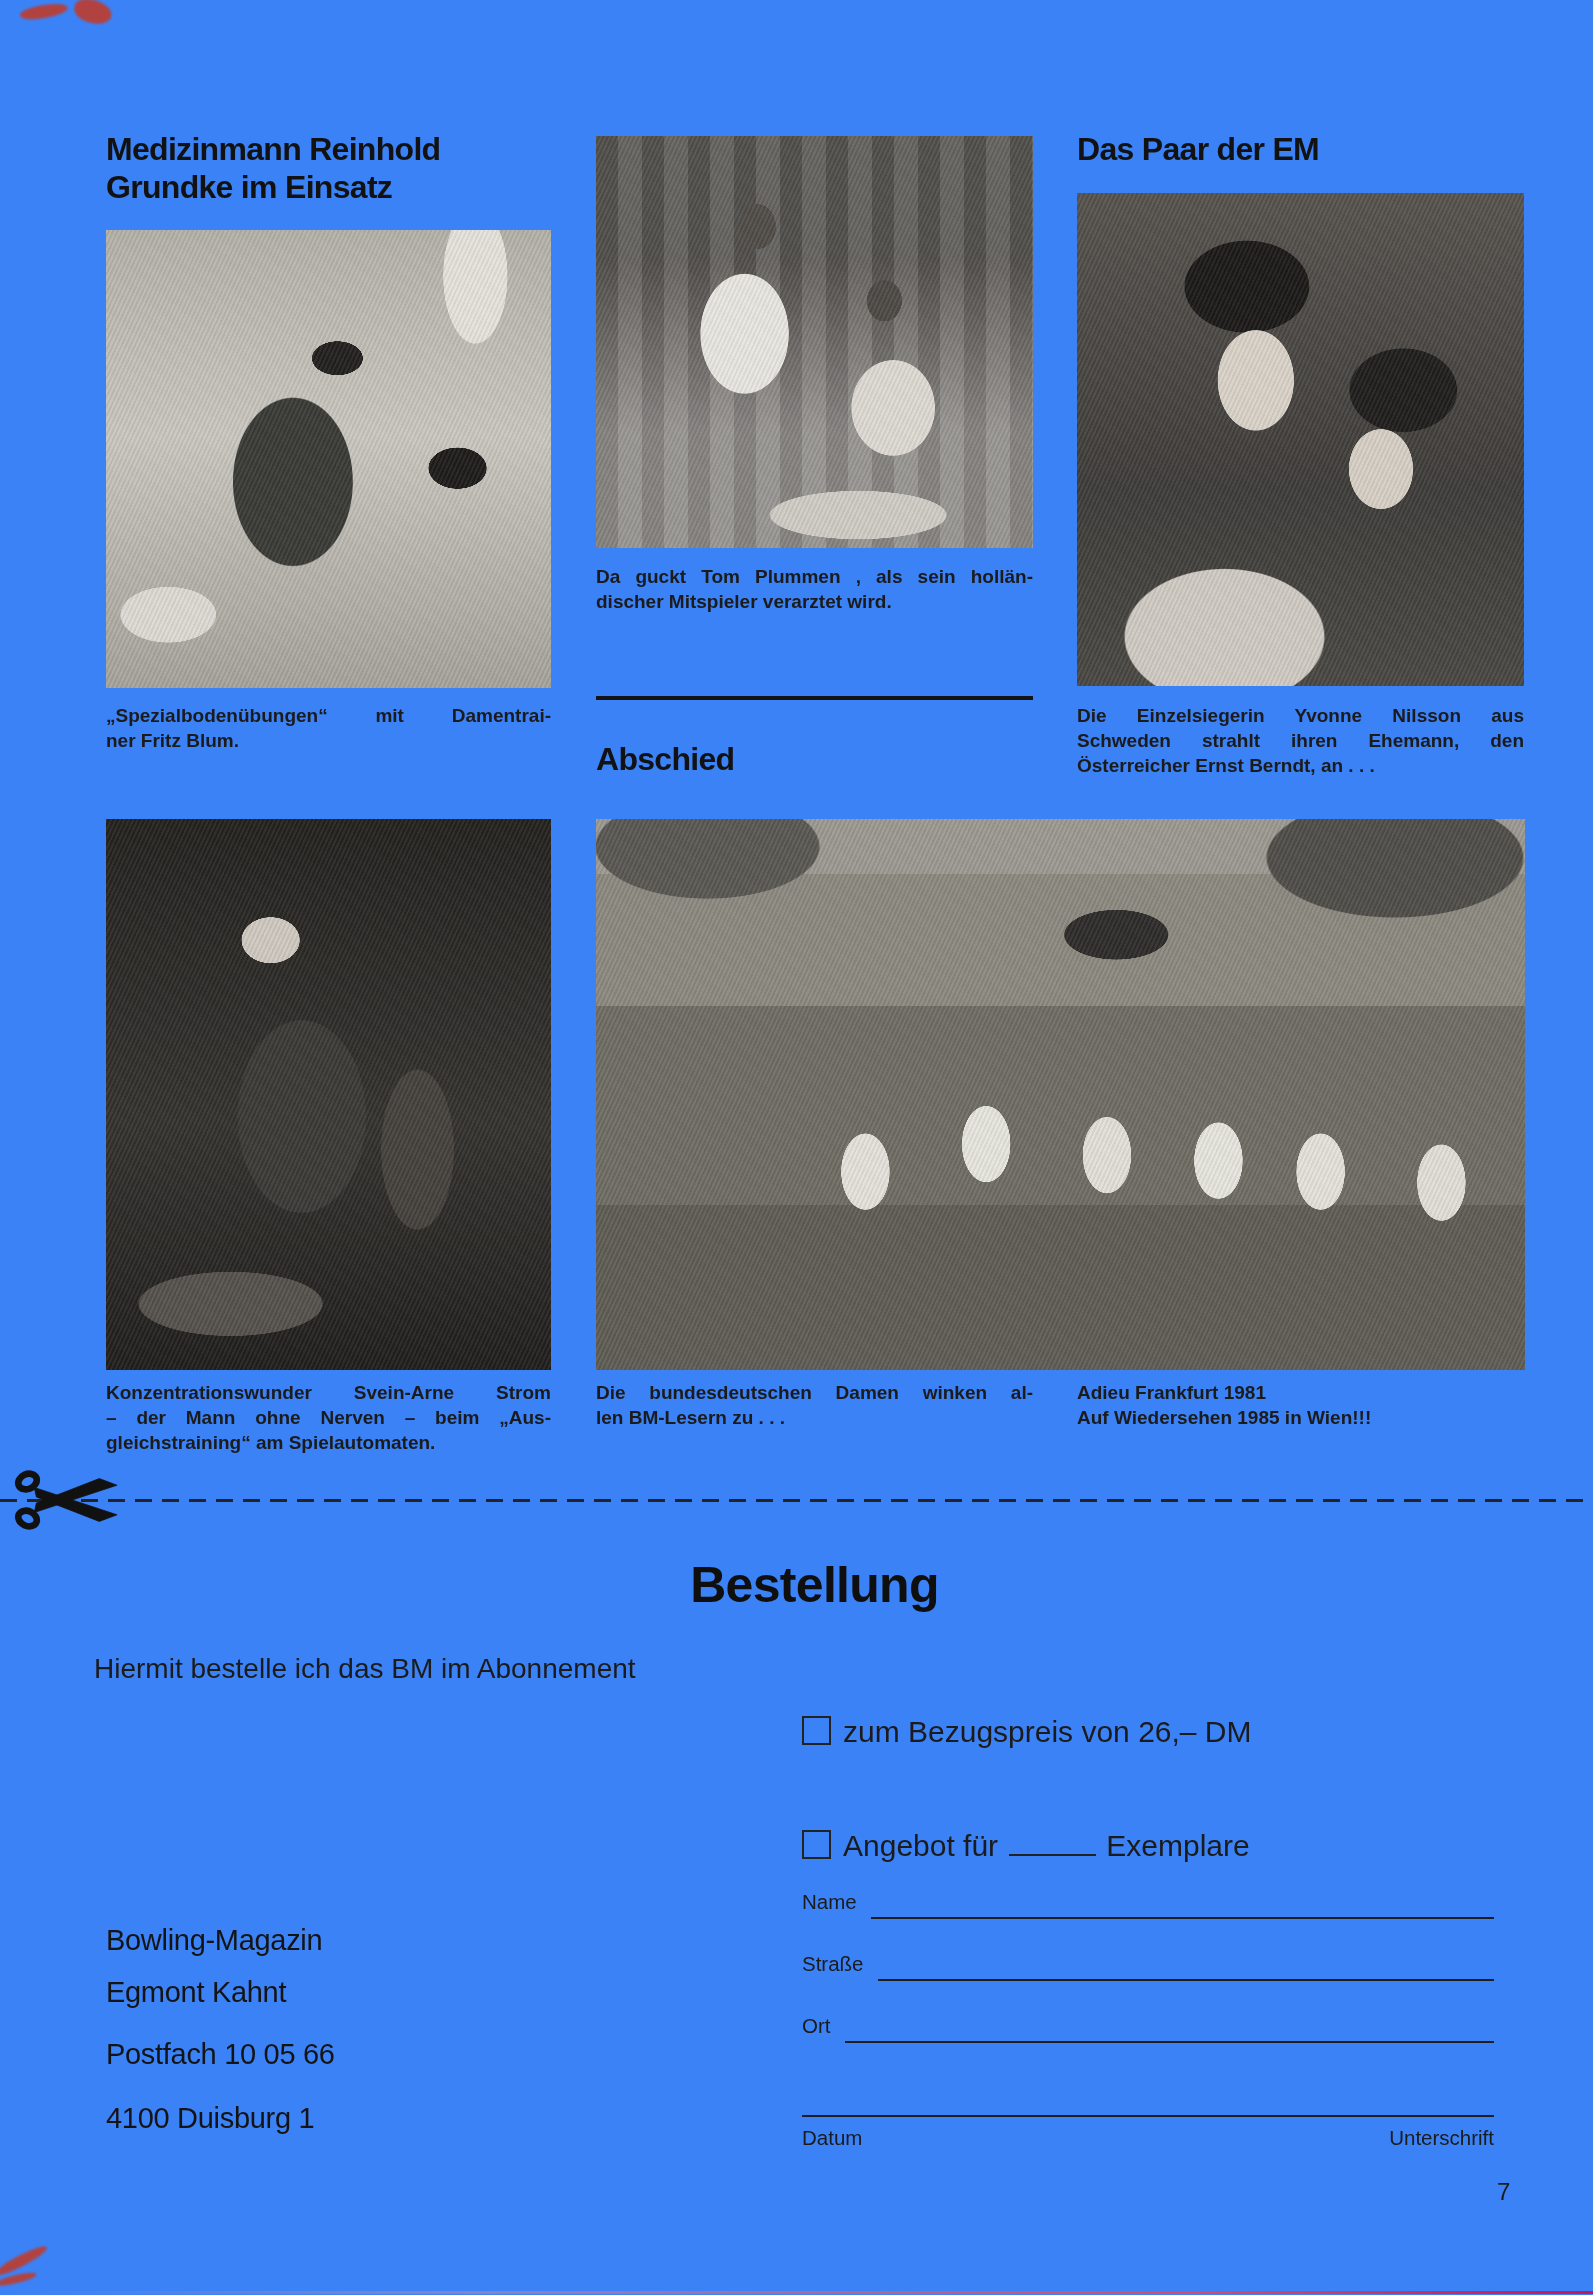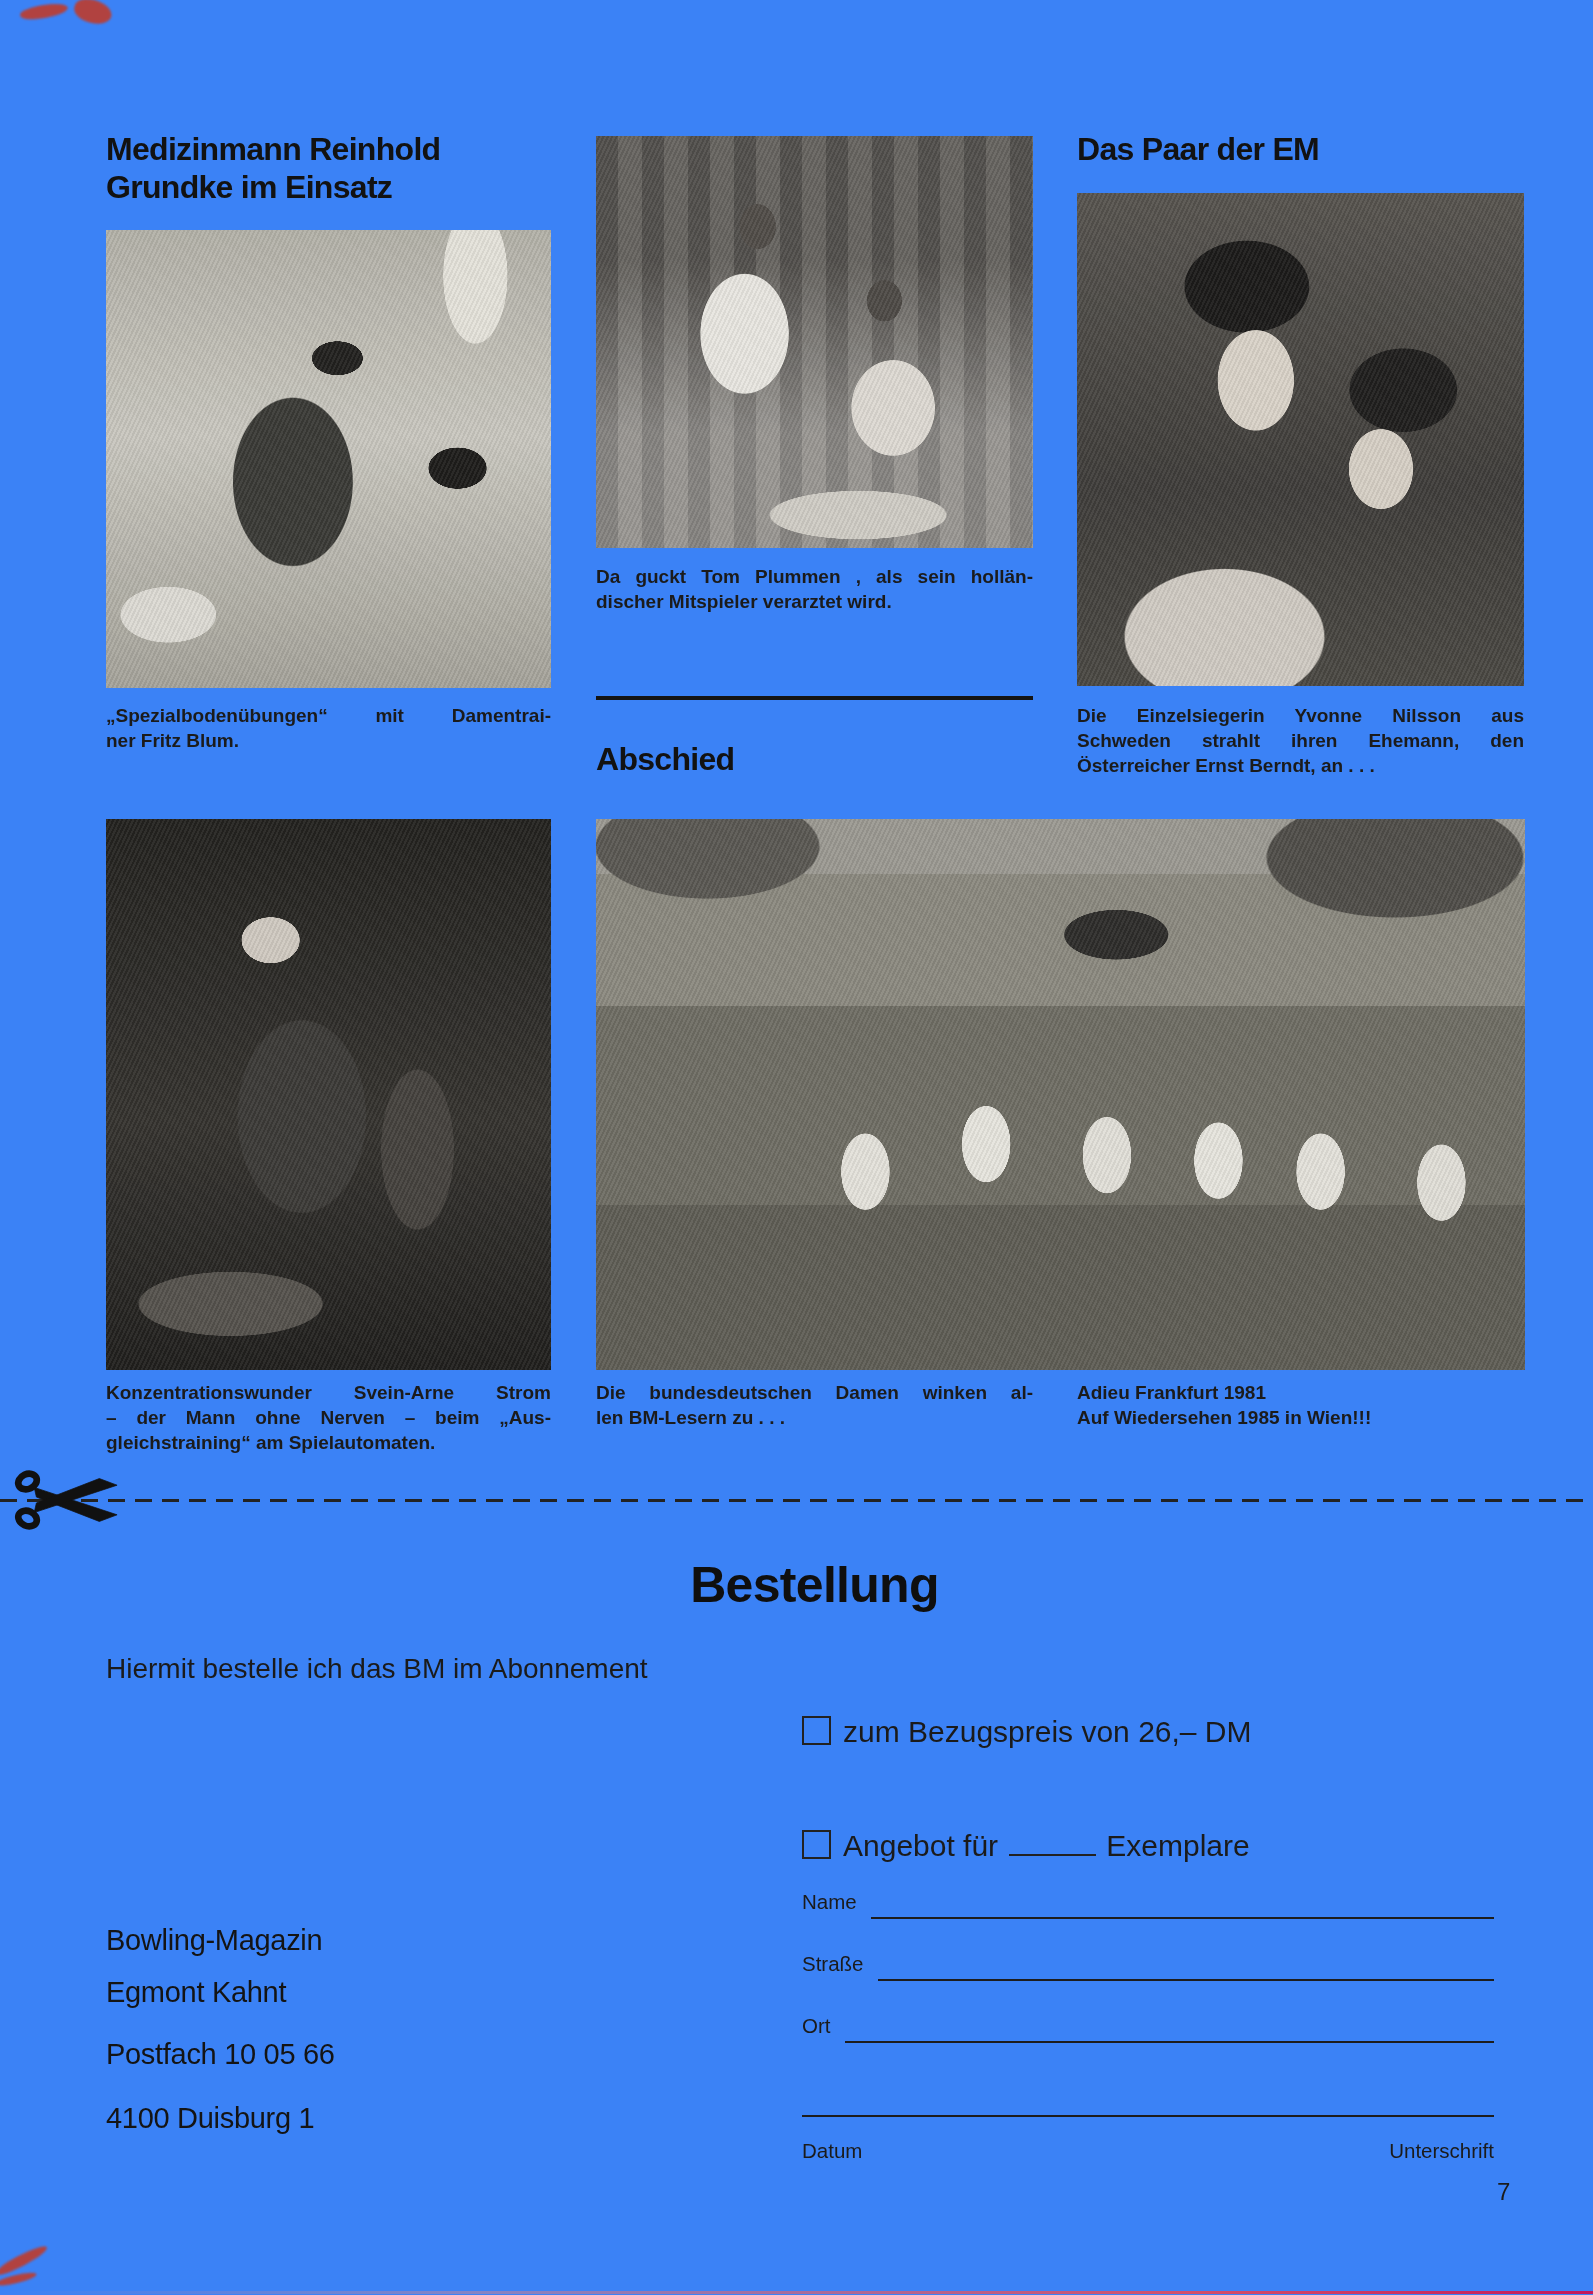--- a/index.html
+++ b/index.html
@@ -24,21 +24,21 @@
   .body-text{font-size:28px; color:#1b1b1b;}
   .opt{display:flex; align-items:flex-start;}
   .checkbox{width:25px; height:25px; border:2px solid #222; background:transparent; margin-top:5.3px; flex:0 0 auto;}
   .opt-text{font-size:30px; line-height:41px; margin-left:12px; color:#1b1b1b;}
   .blank-line{display:inline-block; width:87px; border-bottom:2px solid #222; height:28px; margin:0 10.6px;}
   .field-row{display:flex; width:692px;}
   .field-label{font-size:20.5px; color:#1b1b1b; padding-bottom:1.3px;}
   .field-line{flex:1; border-bottom:2px solid #1d1d1d; height:26.5px; margin-left:14.6px;}
   .addr{font-size:29px; letter-spacing:-0.3px; color:#141414;}
   .sigline{border-top:2px solid #1d1d1d;}
-  .sig-labels{display:flex; justify-content:space-between; font-size:20.5px; color:#1b1b1b; padding-top:22px;}
+  .sig-labels{display:flex; justify-content:space-between; font-size:20.5px; color:#1b1b1b; padding-top:9px;}
   .pgnum{font-size:24px; color:#1b1b1b;}
 </style>
 </head>
 <body>
 
 <div class="page">
 
   <div class="redmark" style="left:20px;top:5.3px;width:48px;height:13.2px;transform:rotate(-10deg);"></div>
   <div class="redmark" style="left:74px;top:0px;width:38px;height:22.5px;transform:rotate(14deg);"></div>
 
@@ -142,21 +142,21 @@
     <g stroke="#111" fill="#111">
       <ellipse cx="21" cy="25" rx="13" ry="10" fill="none" stroke-width="9" transform="rotate(-25 21 25)"></ellipse>
       <ellipse cx="21" cy="75" rx="13" ry="10" fill="none" stroke-width="9" transform="rotate(25 21 75)"></ellipse>
       <path d="M30 33 L142 70 L118 79 L33 46 Z"></path>
       <path d="M30 67 L142 30 L118 21 L33 54 Z"></path>
     </g>
   </svg>
 
   <div class="abs bigtitle" style="left:18px;top:1556px;width:1593px;">Bestellung</div>
 
-  <div class="abs body-text" style="left:106px;top:1653px;">Hiermit bestelle ich das BM im Abonnement</div>
+  <div class="abs body-text" style="left:94px;top:1653px;">Hiermit bestelle ich das BM im Abonnement</div>
 
   <div class="abs opt" style="left:802px;top:1711px;">
     <span class="checkbox"></span>
     <span class="opt-text">
       <div>zum Bezugspreis von 26,– DM</div>
     </span>
   </div>
 
   <div class="abs opt" style="left:802px;top:1825px;">
     <span class="checkbox"></span>

